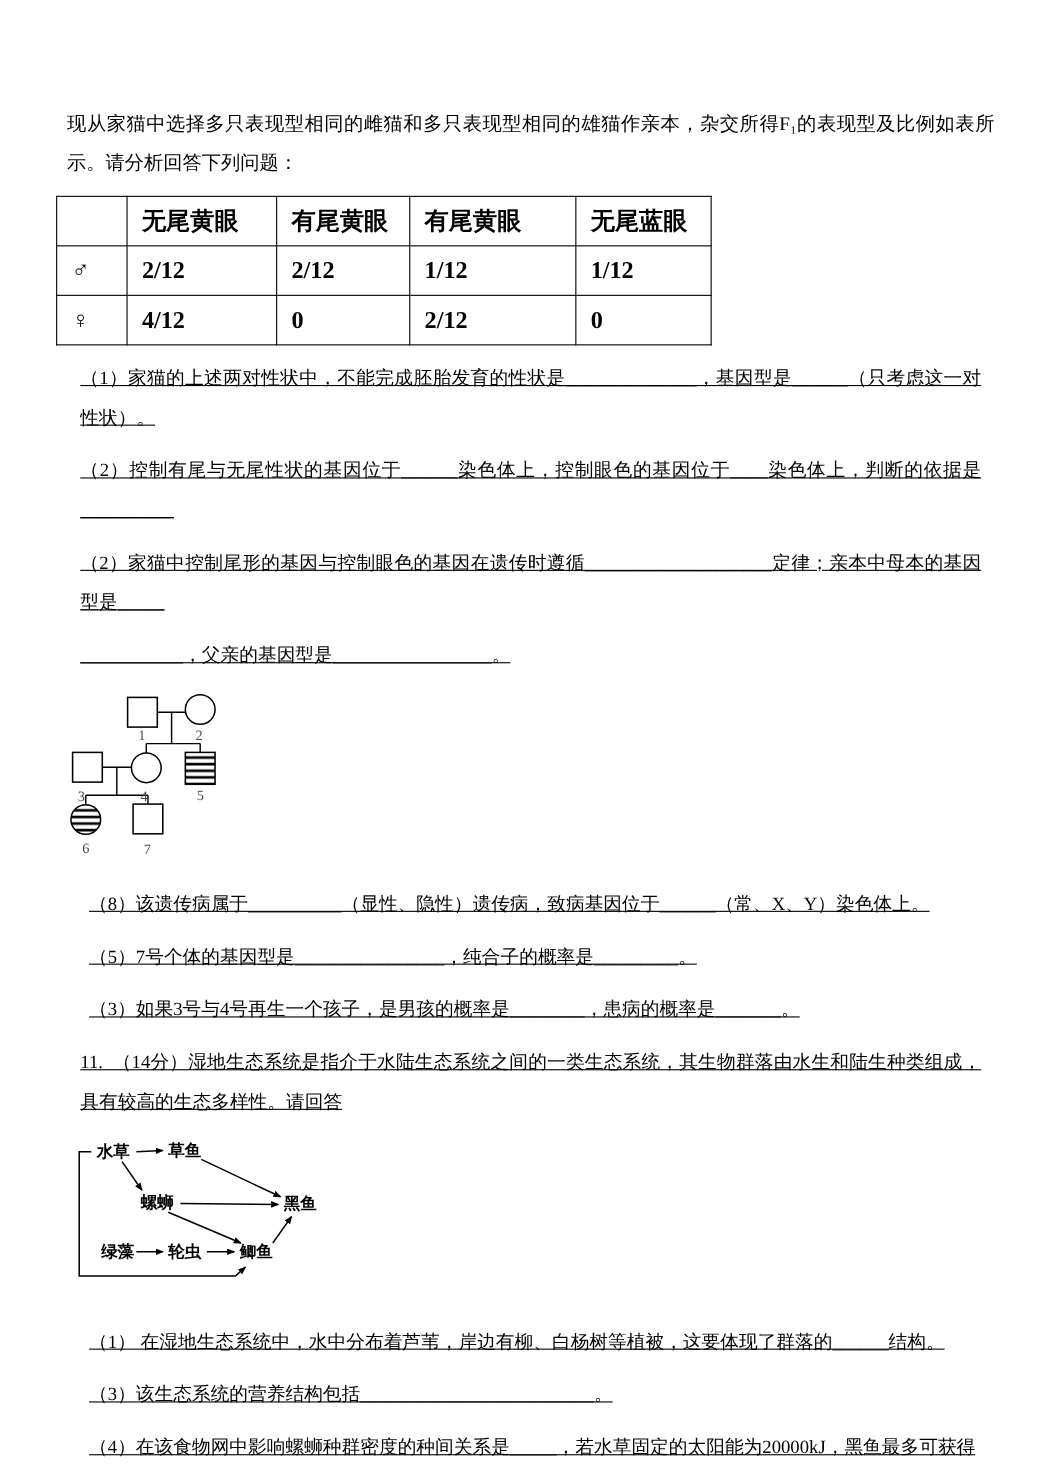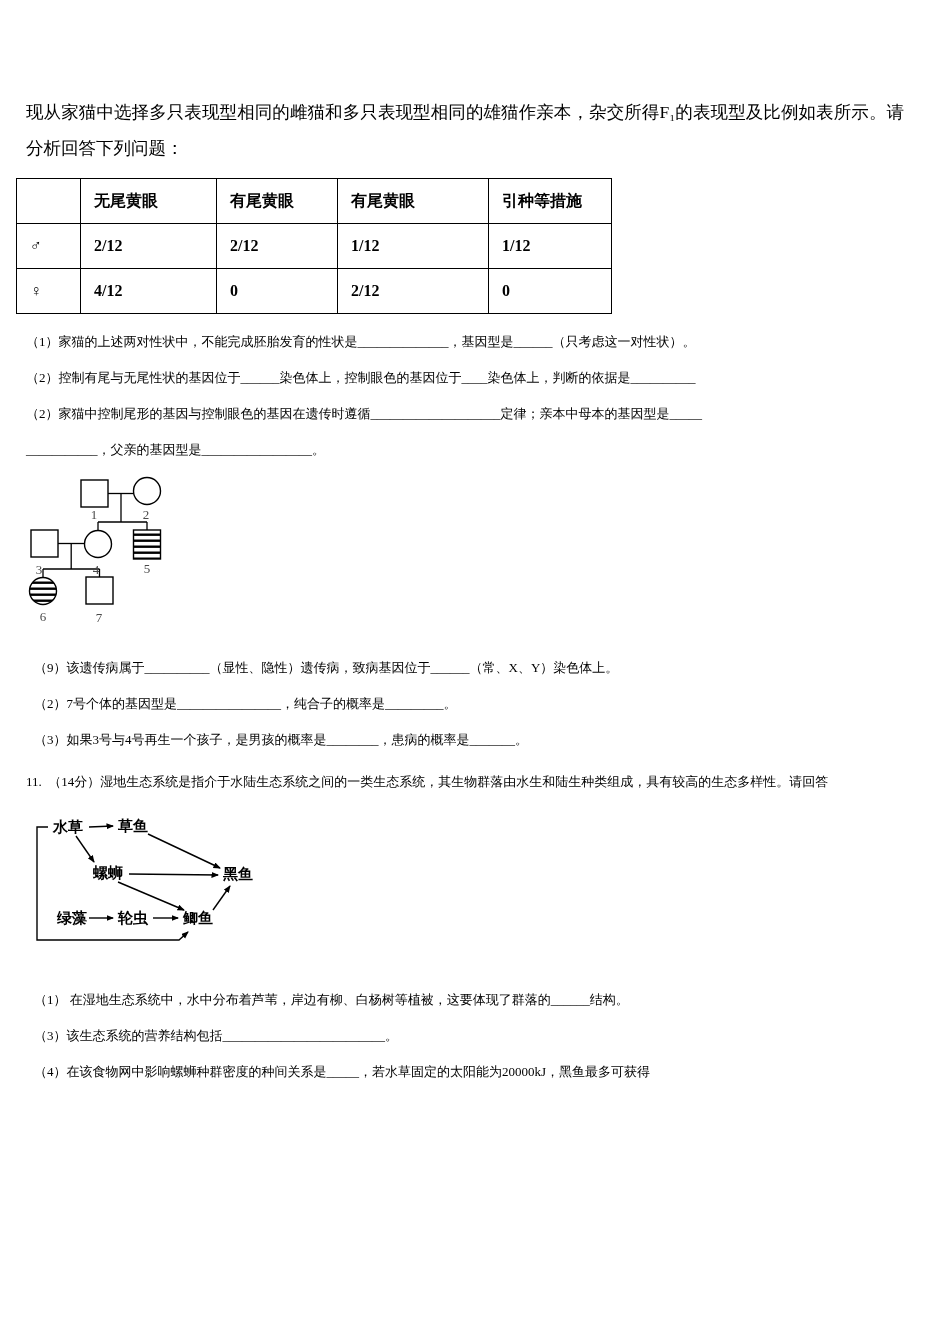--- a/index.html
+++ b/index.html
@@ -2,38 +2,39 @@
 <html><head>
 <meta charset="utf-8">
 <style>
   html,body{margin:0;padding:0;}
   body{
     width:950px;height:1344px;background:#ffffff;overflow:hidden;
     font-family:"Liberation Serif","DejaVu Serif",serif;color:#000;
   }
   .page{
     width:100%;height:100%;box-sizing:border-box;
-    padding:94px 46px 0 26px;
+    padding:94px 46px 0 61px;
   }
   .para{
     font-size:17.5px;line-height:36px;text-align:justify;
     white-space:pre-wrap;margin:0;
   }
   .q-line{
-    font-size:13px;line-height:36px;white-space:pre-wrap;margin:0;
+    font-size:17px;line-height:36px;white-space:pre-wrap;margin:12px;
     text-align:justify;
+    text-decoration:underline;
   }
   .indent{padding-left:8px;}
   table.pheno{
     border-collapse:collapse;table-layout:fixed;
     margin:12px 0 10px -10px;
   }
   table.pheno td{
     border:1.5px solid #000;height:44px;padding:0 13px;
-    font-size:16px;font-weight:bold;vertical-align:middle;text-align:left;
+    font-size:22px;font-weight:bold;vertical-align:middle;text-align:left;
   }
   .diagram{display:block;}
   .pedigree{margin:4px 0 20px 0;}
   .foodweb{margin:14px 0 28px 6px;}
   .ped-num{
     font-family:"Liberation Serif","DejaVu Serif",serif;
     font-size:13px;fill:#4a4a4a;
   }
   .fw-label{
     font-family:"Liberation Sans","DejaVu Sans",sans-serif;
@@ -54,21 +55,21 @@
         <col style="width:121px">
         <col style="width:151px">
         <col style="width:123px">
     </colgroup>
     <tbody>
       <tr>
         <td></td>
         <td>无尾黄眼</td>
         <td>有尾黄眼</td>
         <td>有尾黄眼</td>
-        <td>引种等措施</td>
+        <td>无尾蓝眼</td>
       </tr>
       <tr>
         <td>♂</td>
         <td>2/12</td>
         <td>2/12</td>
         <td>1/12</td>
         <td>1/12</td>
       </tr>
       <tr>
         <td>♀</td>
@@ -119,22 +120,22 @@
         <text class="ped-num" x="68" y="47">1</text>
         <text class="ped-num" x="120" y="47">2</text>
         <text class="ped-num" x="13" y="102">3</text>
         <text class="ped-num" x="70" y="102">4</text>
         <text class="ped-num" x="121" y="101">5</text>
         <text class="ped-num" x="17" y="149">6</text>
         <text class="ped-num" x="73" y="150">7</text>
       </g>
     </svg>
 
-    <p class="q-line indent">（9）该遗传病属于__________（显性、隐性）遗传病，致病基因位于______（常、X、Y）染色体上。</p>
-    <p class="q-line indent">（2）7号个体的基因型是________________，纯合子的概率是_________。</p>
+    <p class="q-line indent">（8）该遗传病属于__________（显性、隐性）遗传病，致病基因位于______（常、X、Y）染色体上。</p>
+    <p class="q-line indent">（5）7号个体的基因型是________________，纯合子的概率是_________。</p>
     <p class="q-line indent">（3）如果3号与4号再生一个孩子，是男孩的概率是________，患病的概率是_______。</p>
   </div>
 
   <div style="margin-top:6px;">
     <p class="q-line">11.  （14分）湿地生态系统是指介于水陆生态系统之间的一类生态系统，其生物群落由水生和陆生种类组成，具有较高的生态多样性。请回答</p>
 
     <svg class="diagram foodweb" width="260" height="140" viewBox="0 0 260 140" xmlns="http://www.w3.org/2000/svg">
       <defs>
         <marker id="arr" markerWidth="9" markerHeight="8" refX="6.5" refY="3" orient="auto" markerUnits="userSpaceOnUse">
           <path d="M0,0 L7.5,3 L0,6 Z" fill="#000"></path>

